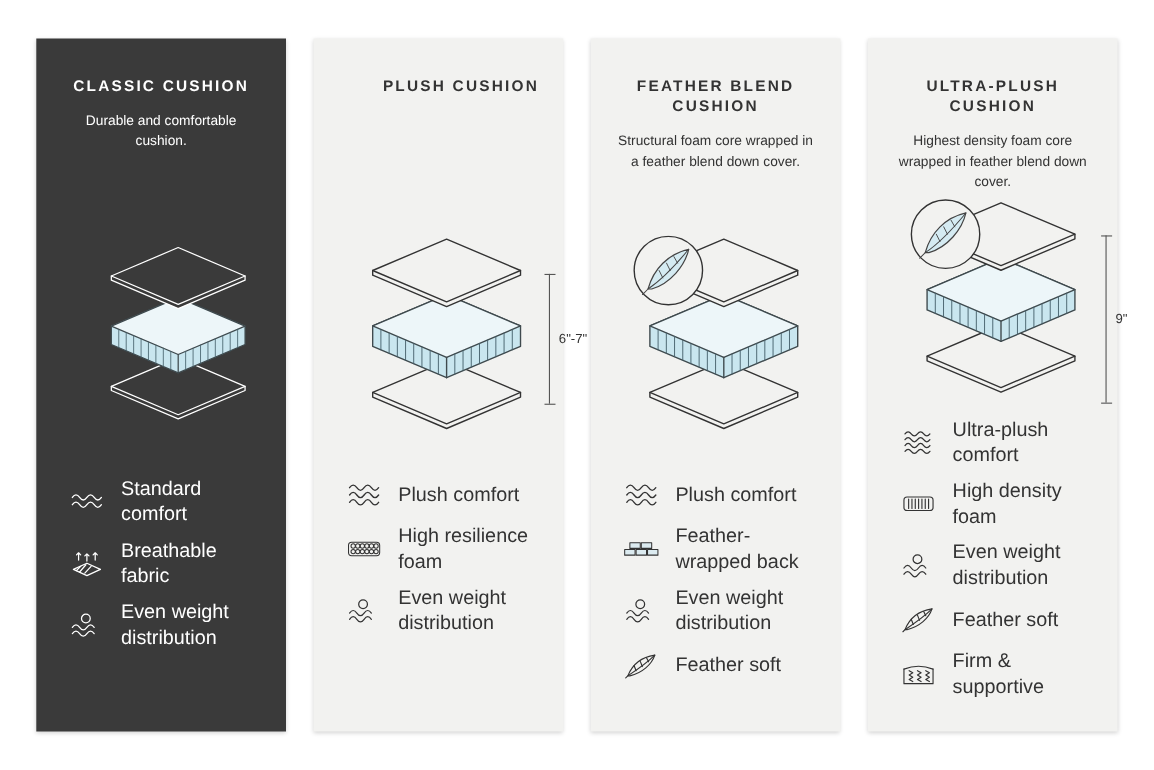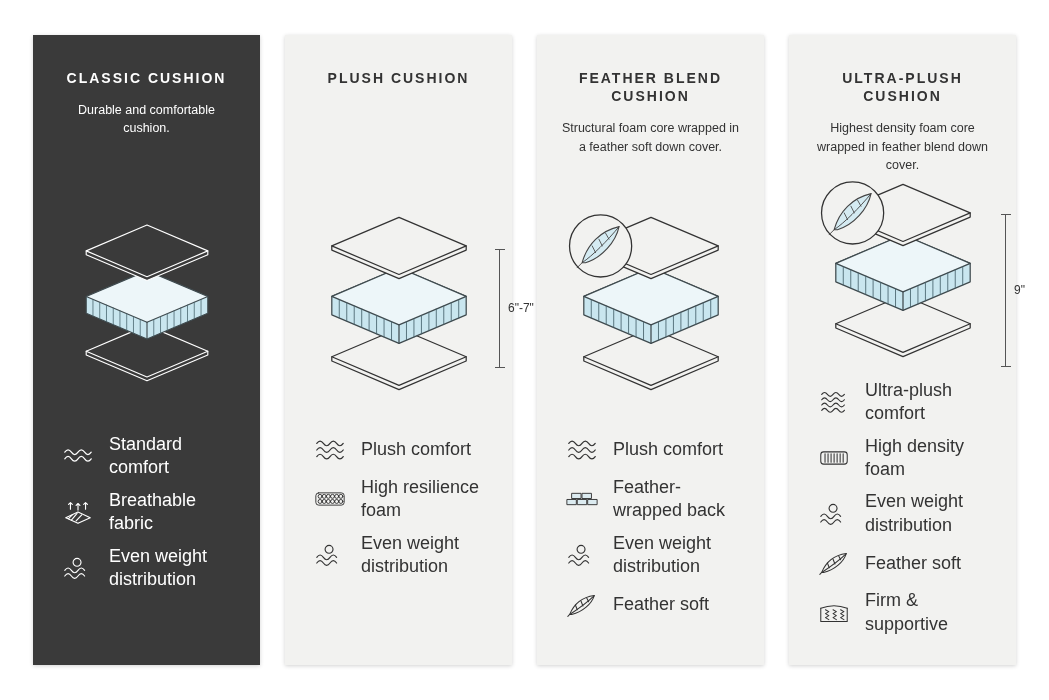--- a/index.html
+++ b/index.html
@@ -1,18 +1,18 @@
 <!DOCTYPE html>
 <html><head>
 <meta charset="utf-8">
 <style>
   html,body{margin:0;padding:0;background:#ffffff;font-family:"Liberation Sans",sans-serif;}
   .stage{width:1049px;height:700px;box-sizing:border-box;padding:35px 33px;display:flex;gap:25px;background:#fff;}
   .col{flex:1 1 0;box-sizing:border-box;padding:34px 22px 20px;background:var(--bg);color:#333;
-       box-shadow:0 1px 4px rgba(0,0,0,.18);display:flex;flex-direction:column;}
+       box-shadow:0 1px 4px rgba(0,0,0,.18);display:flex;flex-direction:column;align-items:flex-end;}
   .col{--bg:#f2f2f0;}
   .col.dark{--bg:#3a3a3a;color:#ffffff;}
   .col-header{height:116px;text-align:center;}
   .col-title{margin:0 auto 14px;font-size:14px;font-weight:700;letter-spacing:2px;max-width:180px;line-height:1.3;}
   .col-desc{margin:0 auto;font-size:12.5px;line-height:1.45;max-width:190px;}
   .dark .col-desc{color:#ffffff;}
   .illus{height:238px;display:flex;align-items:center;justify-content:center;position:relative;margin-bottom:10px;}
   .cushion-svg{width:168px;display:block;}
   .dark .cushion-svg{width:152px;}
   .measure{position:absolute;width:0;border-left:1.4px solid #555;}
@@ -192,21 +192,21 @@
             <use href="#icon-even-weight"></use>
           </svg>
         <span class="flabel">Even weight distribution</span>
       </li>
     </ul>
   </section>
 
   <section class="col">
     <div class="col-header">
       <h2 class="col-title">FEATHER BLEND CUSHION</h2>
-      <p class="col-desc">Structural foam core wrapped in a feather soft down cover.</p>
+      <p class="col-desc">Structural foam core wrapped in a feather blend down cover.</p>
     </div>
     <div class="illus">
       <svg class="cushion-svg" viewBox="0 0 200 215">
         <use href="#cushion"></use>
           <use href="#feather-badge"></use>
       </svg>
     </div>
     <ul class="features">
       <li>
         <svg class="ficon" viewBox="0 0 36 26">

